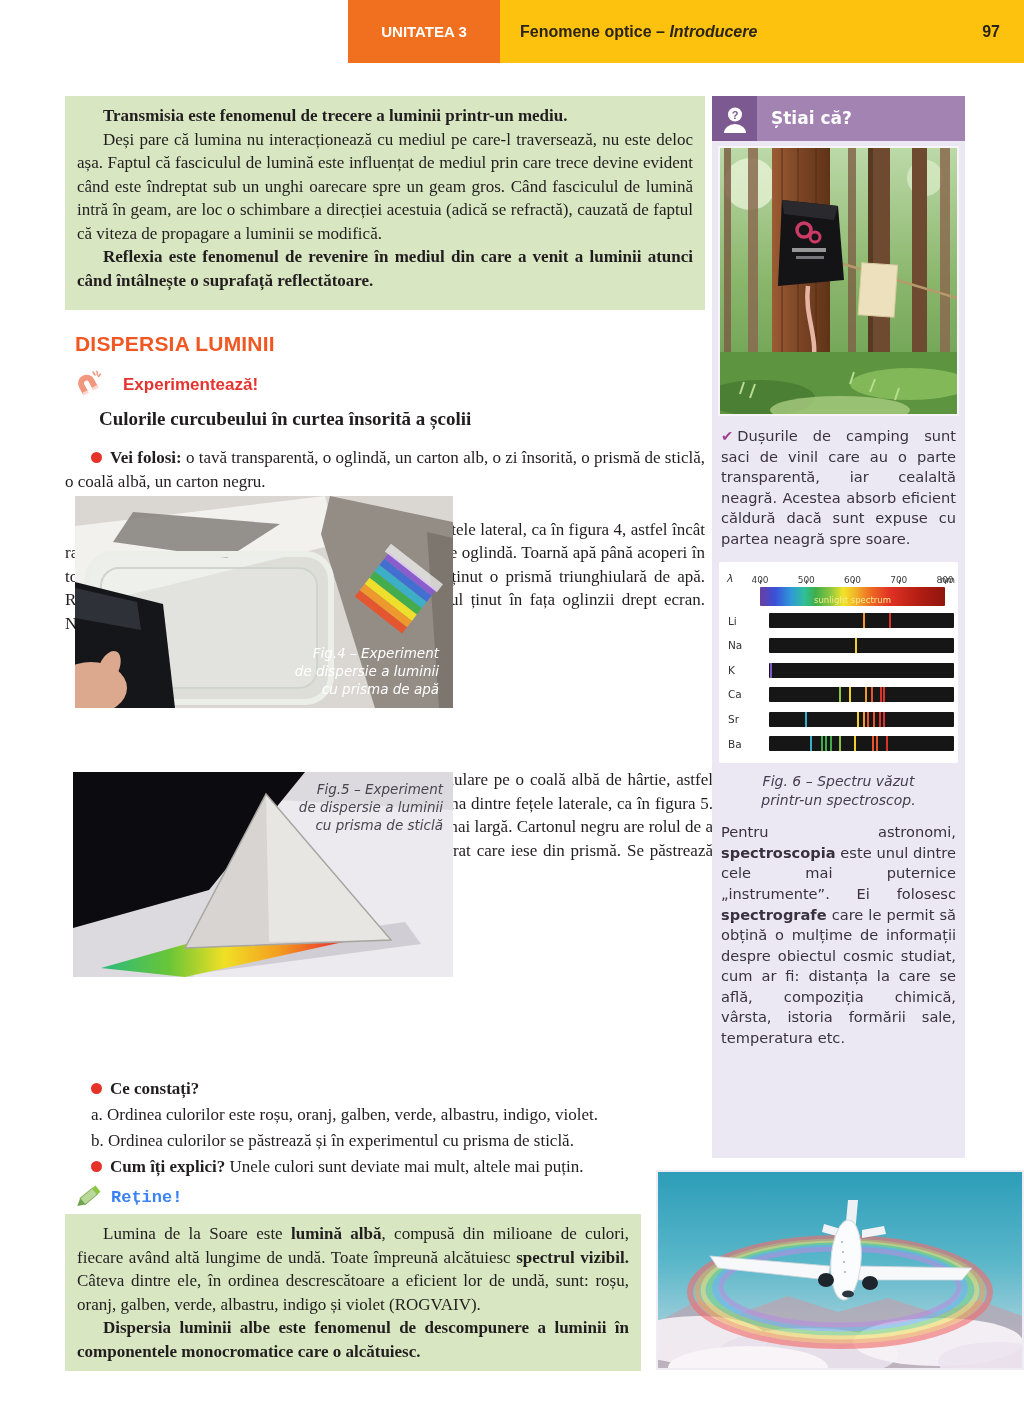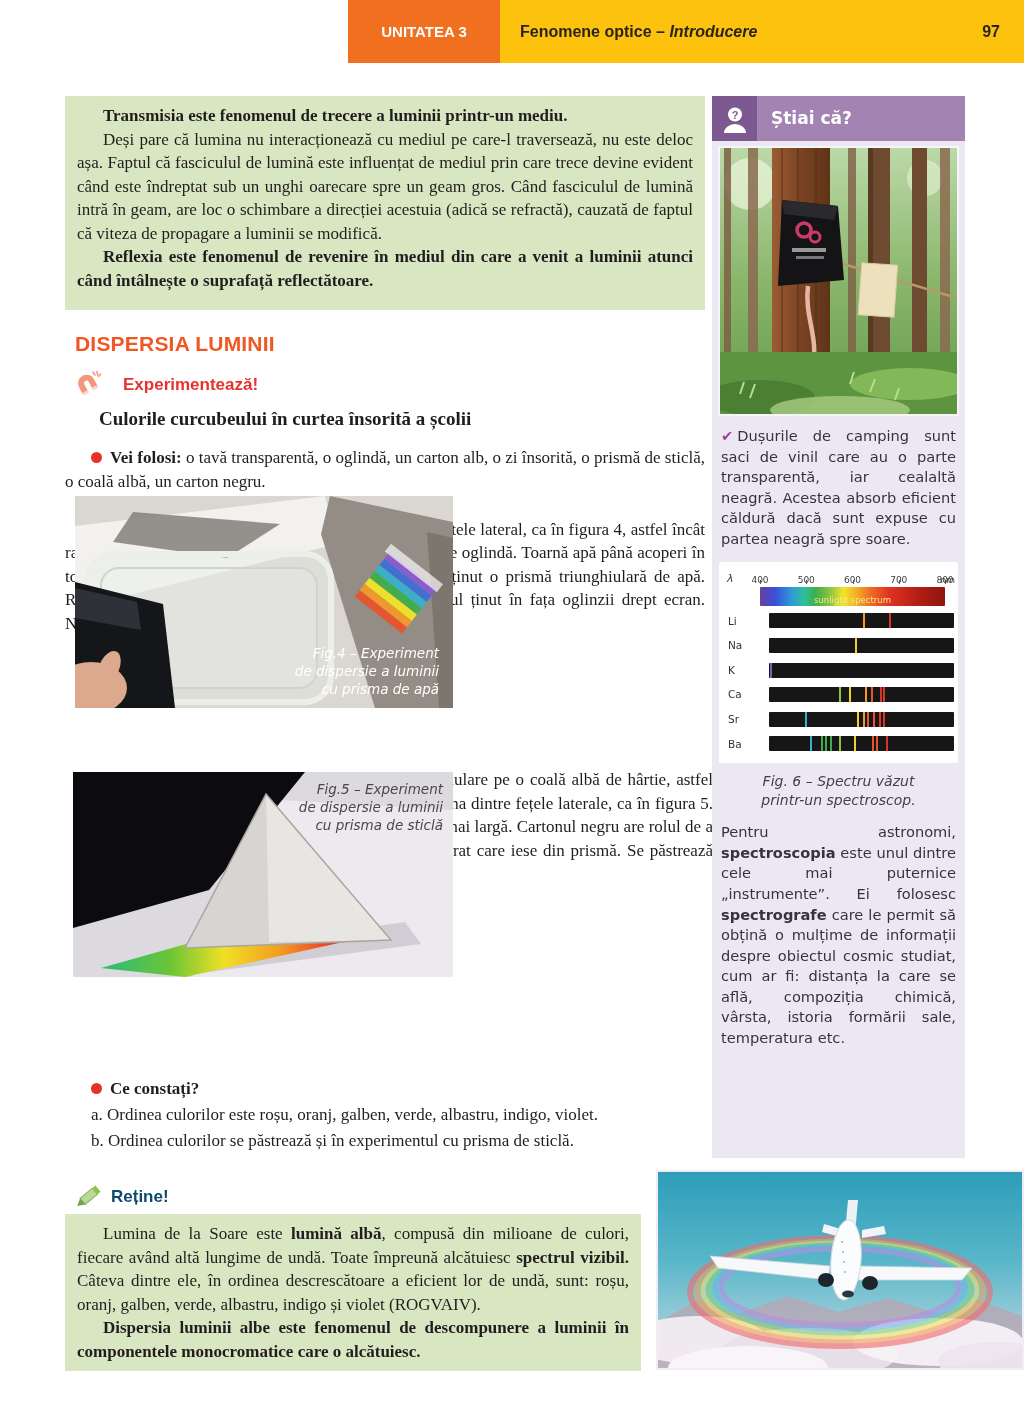--- a/index.html
+++ b/index.html
@@ -35,21 +35,21 @@
   .fig4{float:right;width:378px;height:212px;margin:2px 0 6px 10px;position:relative;}
   .fig5{float:left;width:380px;height:205px;margin:4px 12px 6px 0;position:relative;}
   .figcap{position:absolute;font-family:"DejaVu Sans",sans-serif;font-style:italic;font-size:13.5px;
           line-height:18px;text-align:right;}
   .figcap4{right:14px;bottom:10px;color:#ffffff;}
   .figcap5{right:10px;top:8px;color:#4a4550;}
   .findings{position:absolute;top:980px;left:0;width:640px;height:106px;overflow:hidden;
             font-size:17px;line-height:26px;}
   .findings .line{padding-left:26px;}
   .retine-row{position:absolute;top:1086px;left:8px;display:flex;align-items:center;gap:8px;}
-  .retine-row b{font-family:Liberation Sans, sans-serif;font-size:17px;color:#0c4a6e;}
+  .retine-row b{font-family:Liberation Mono, monospace;font-size:17px;color:#3b82f6;}
   .summary-box{position:absolute;top:1118px;left:0;width:552px;}
   
   .sidebar{position:absolute;left:712px;top:96px;width:253px;height:1062px;background:#ece8f3;
            font-family:"DejaVu Sans",sans-serif;font-size:14.6px;line-height:20.6px;color:#39313f;
            overflow:hidden;}
   .sb-head{height:45px;background:#a283b2;display:flex;align-items:center;}
   .sb-icon{width:45px;height:45px;background:#7c5990;display:flex;align-items:center;justify-content:center;flex:none;}
   .sb-title{color:#fff;font-weight:bold;font-size:17px;padding-left:14px;}
   .sb-photo{display:block;margin:7px auto 0;width:237px;height:266px;position:relative;background:#7fae66;
             outline:2px solid #f7f5fb;}
@@ -183,20 +183,21 @@
             <div>cu prisma de sticlă</div>
         </div>
       </div>
       <p>b. Așază prisma de sticlă cu una dintre bazele triunghiulare pe o coală albă de hârtie, astfel încât fasciculul de lumină albă de la soare să cadă pe una dintre fețele laterale, ca în figura 5. Rotește prisma, pentru a obține o imagine colorată cât mai largă. Cartonul negru are rolul de a umbri coala albă acolo unde vei obține fasciculul colorat care iese din prismă. Se păstrează ordinea culorilor? De ce oare?</p>
     </div>
 
     <div class="findings">
       <p><span class="dot"></span><b>Ce constați?</b></p>
       <p class="line">a. Ordinea culorilor este roșu, oranj, galben, verde, albastru, indigo, violet.</p>
       <p class="line">b. Ordinea culorilor se păstrează și în experimentul cu prisma de sticlă.</p>
+      <p><span class="dot"></span><b>Cum îți explici?</b><span> Unele culori sunt deviate mai mult, altele mai puțin.</span></p>
     </div>
 
     <div class="retine-row">
       <span>
         <svg width="30" height="30" viewBox="0 0 30 30">
           <g transform="rotate(-40 15 15)">
             <rect x="8" y="11" width="16" height="8" fill="#b9d89a" stroke="#86b161" stroke-width="1"></rect>
             <polygon points="1,15 8,11 8,19" fill="#6da24e"></polygon>
             <rect x="24" y="11" width="4" height="8" fill="#8cc63f"></rect>
           </g>

